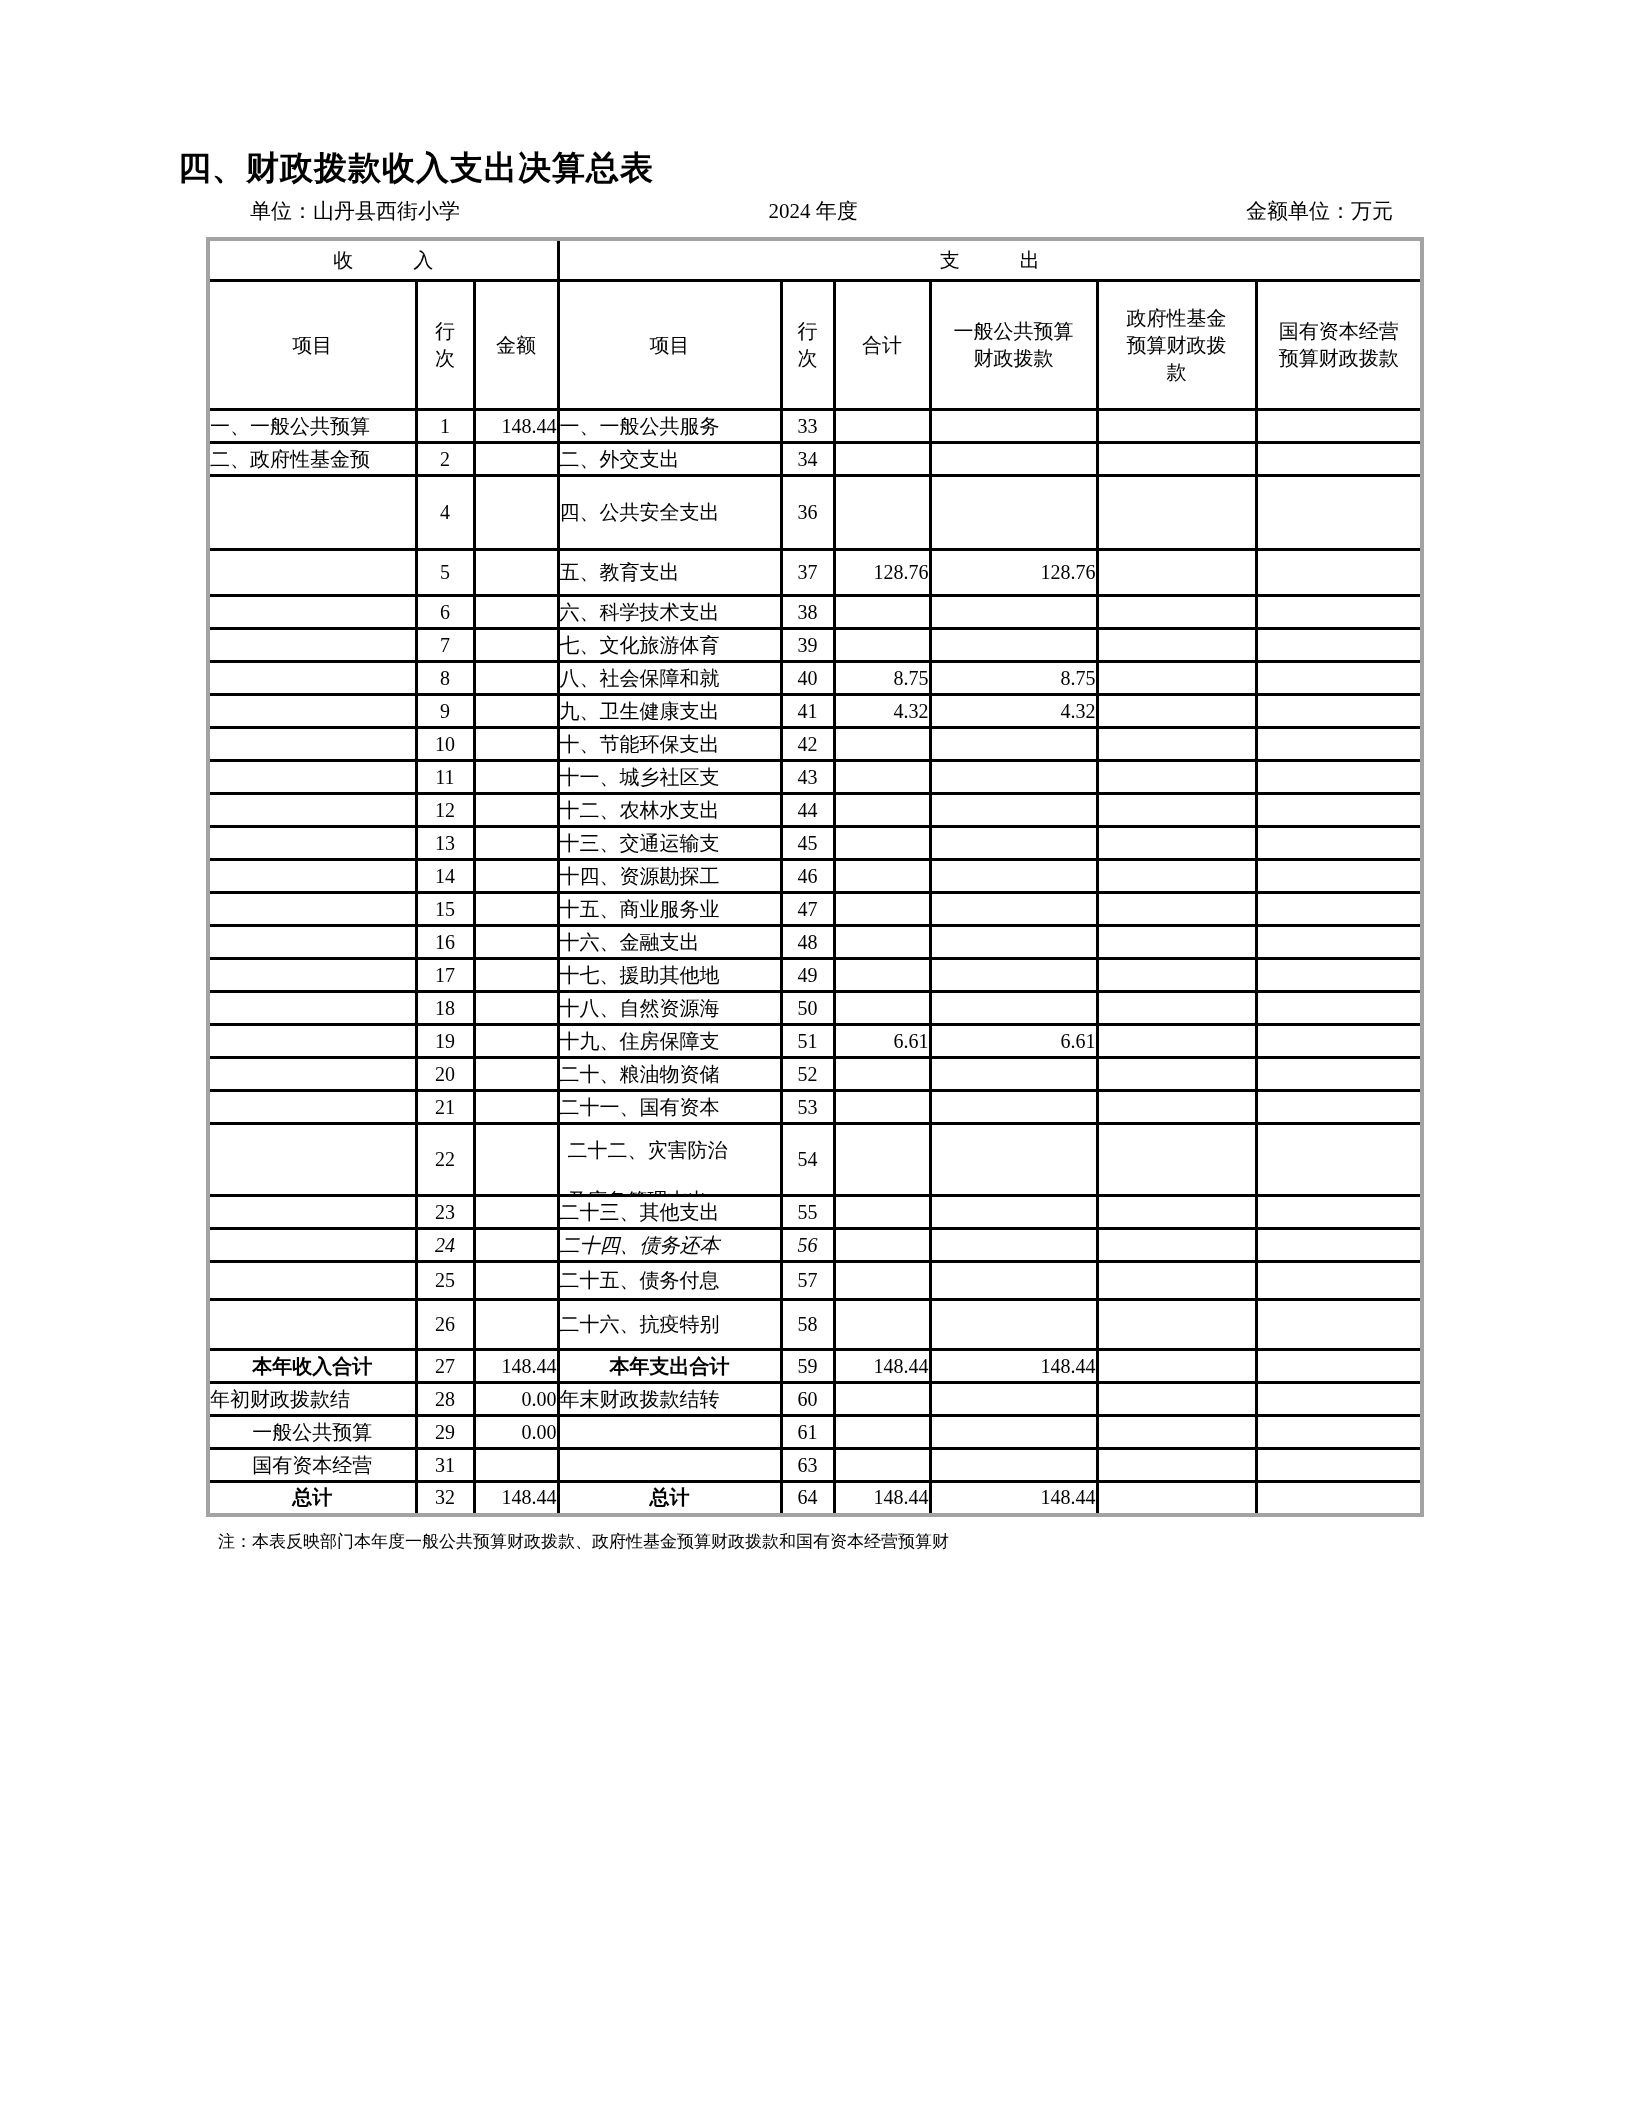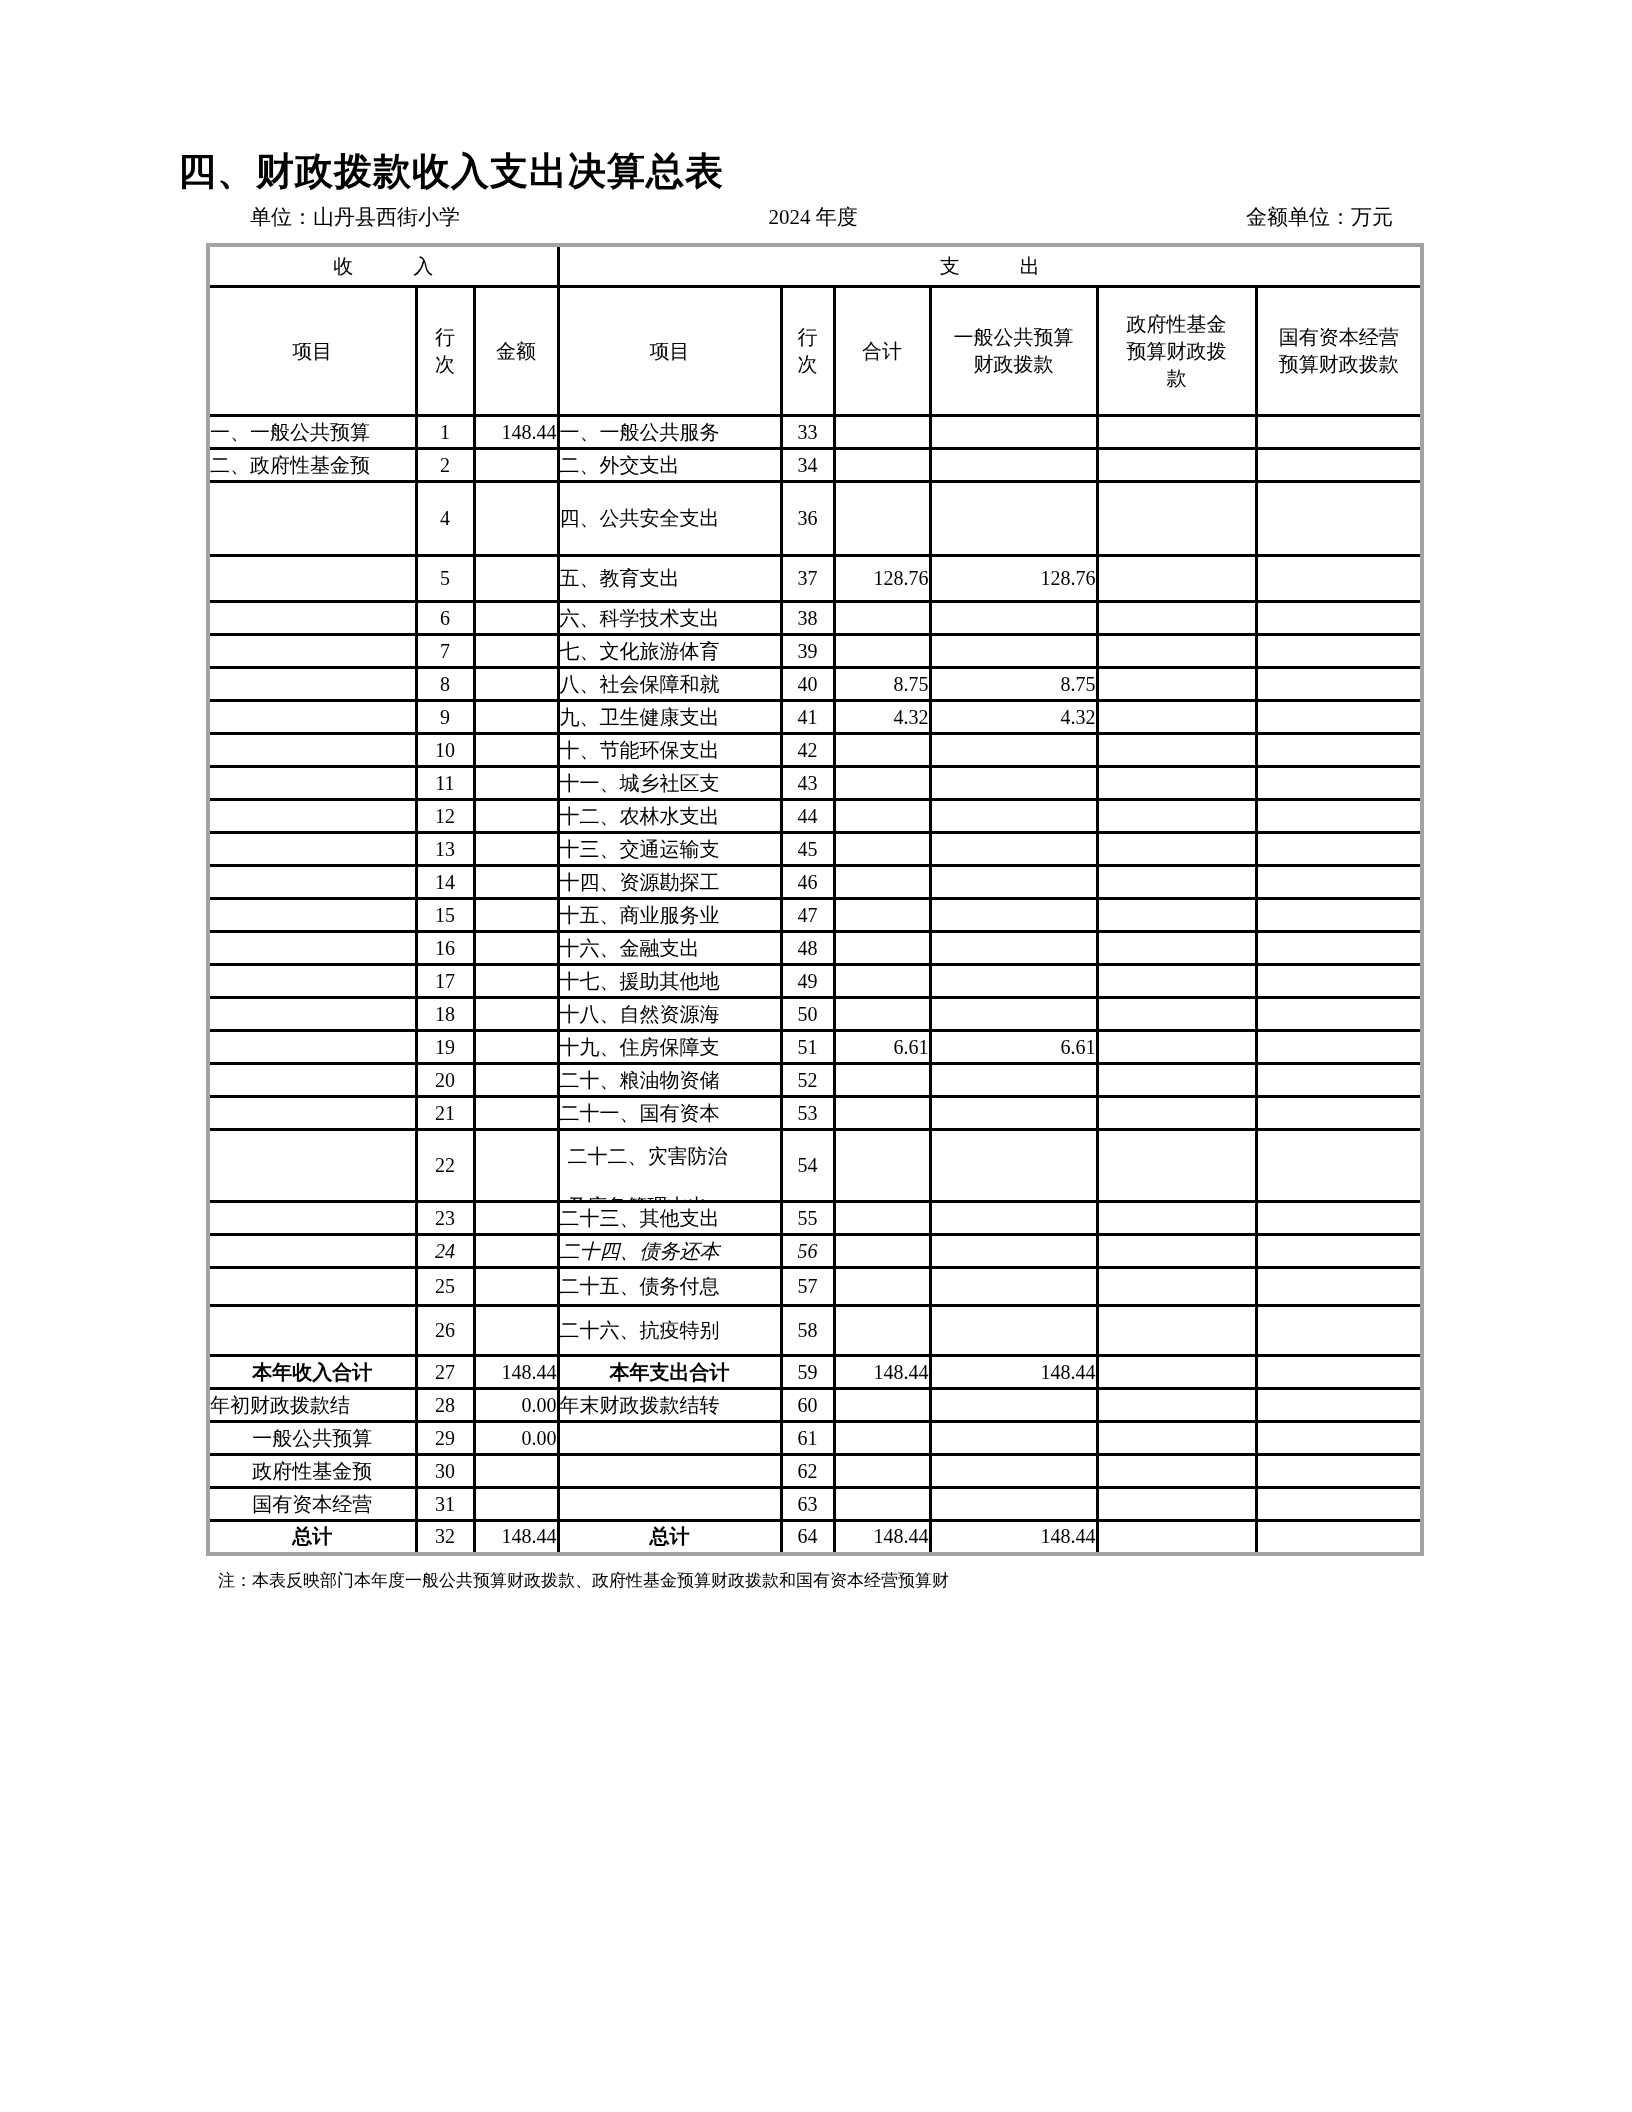--- a/index.html
+++ b/index.html
@@ -9,21 +9,21 @@
     background:#ffffff;
     font-family:"Liberation Serif","DejaVu Serif",serif;
     color:#000;
     overflow:hidden;
   }
   .title{
     padding-top:146px;
     margin-left:178px;
     font-family:"Liberation Sans","DejaVu Sans",sans-serif;
     font-weight:bold;
-    font-size:38px;
+    font-size:33px;
     letter-spacing:1px;
   }
   .meta-block{
     position:relative;
     margin-left:206px;
     width:1214px;
   }
   .form-code{
     margin-top:72px;
     text-align:right;
@@ -440,31 +440,20 @@
           <td class="center">29</td>
           <td class="right pad6">0.00</td>
           <td class="left"></td>
           <td class="center">61</td>
           <td class="right pad8"></td>
           <td class="right pad18"></td>
           <td class="right pad18"></td>
           <td class="right pad18"></td>
         </tr>
         <tr style="height: 33px;">
-          <td class="center">政府性基金预</td>
-          <td class="center">30</td>
-          <td class="right pad6"></td>
-          <td class="left"></td>
-          <td class="center">62</td>
-          <td class="right pad8"></td>
-          <td class="right pad18"></td>
-          <td class="right pad18"></td>
-          <td class="right pad18"></td>
-        </tr>
-        <tr style="height: 33px;">
           <td class="center">国有资本经营</td>
           <td class="center">31</td>
           <td class="right pad6"></td>
           <td class="left"></td>
           <td class="center">63</td>
           <td class="right pad8"></td>
           <td class="right pad18"></td>
           <td class="right pad18"></td>
           <td class="right pad18"></td>
         </tr>

